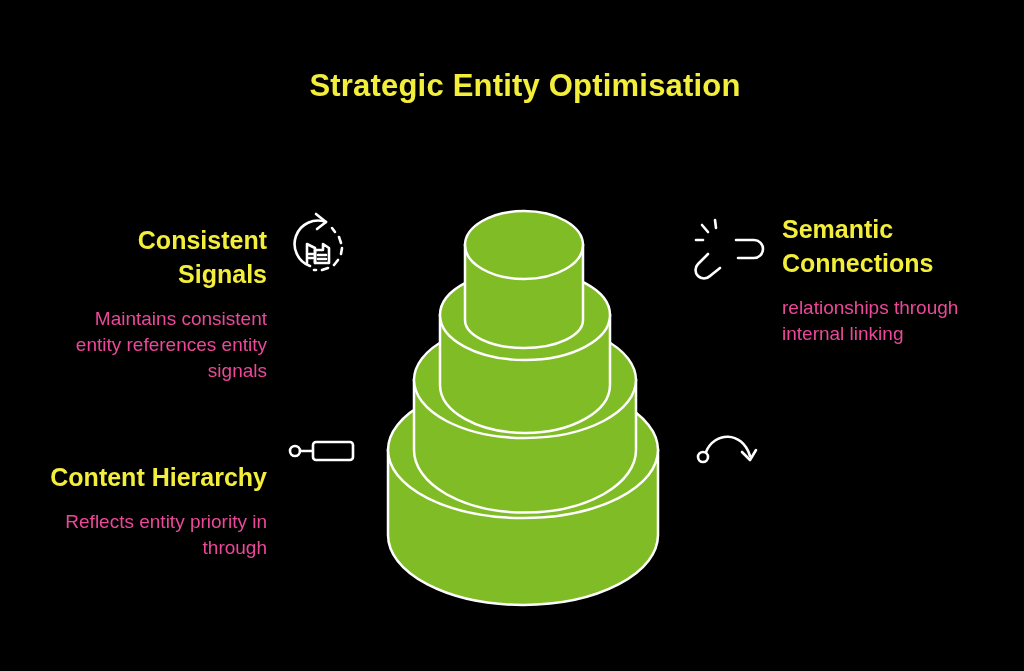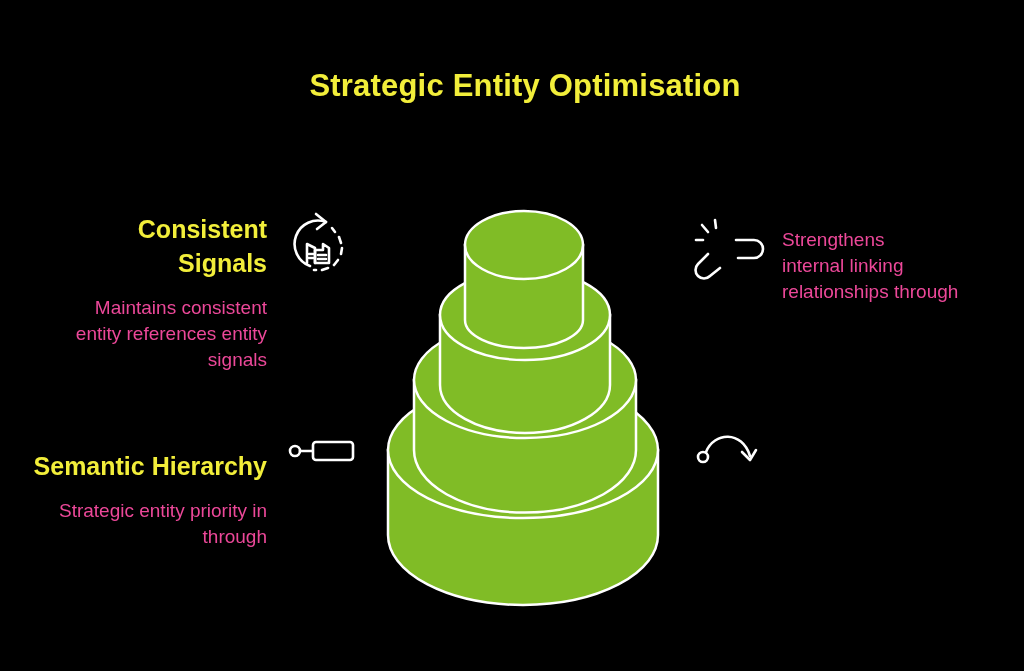--- a/index.html
+++ b/index.html
@@ -7,21 +7,21 @@
     width:1024px; height:671px; background:#000000; position:relative; overflow:hidden;
     font-family: "Liberation Sans", "DejaVu Sans", sans-serif;
   }
   .title {
     position:absolute; left:0; top:68px; width:1050px; text-align:center;
     color:#F2EE3A; font-weight:bold; font-size:31px; letter-spacing:0.2px;
   }
   .block { position:absolute; }
   .block .head { color:#F2EE3A; font-weight:bold; font-size:25px; line-height:34px; }
   .block .desc { color:#ec4899; font-size:19px; line-height:26px; margin-top:15px; }
-  .left { text-align:right; }
+  .left { text-align:right;margin-top:11px; }
   .right { text-align:left; }
   .icon { position:absolute; }
   svg.cake { position:absolute; left:380px; top:200px; }
 </style>
 </head>
 <body>
 
 <div class="title">Strategic Entity Optimisation</div>
 
 <div class="block left" style="right:757px; top:212px; width:260px;">
@@ -30,33 +30,36 @@
     <div>Signals</div>
   </div>
   <div class="desc">
     <div>Maintains consistent</div>
     <div>entity references entity</div>
     <div>signals</div>
   </div>
 </div>
 
 <div class="block right" style="left:782px; top:212px; width:230px;">
+  <div class="head">
+    <div>Semantic</div>
+    <div>Connections</div>
+  </div>
   <div class="desc">
-    <div>Strengthens</div>
+    <div>relationships through</div>
     <div>internal linking</div>
-    <div>relationships through</div>
   </div>
 </div>
 
 <div class="block left" style="right:757px; top:449px; width:260px;">
   <div class="head">
-    <div>Semantic Hierarchy</div>
+    <div>Content Hierarchy</div>
   </div>
   <div class="desc">
-    <div>Strategic entity priority in</div>
+    <div>Reflects entity priority in</div>
     <div>through</div>
   </div>
 </div>
 
 <div class="block right" style="left:782px; top:416px; width:230px;">
   <div class="head">
   </div>
   <div class="desc">
   </div>
 </div>

